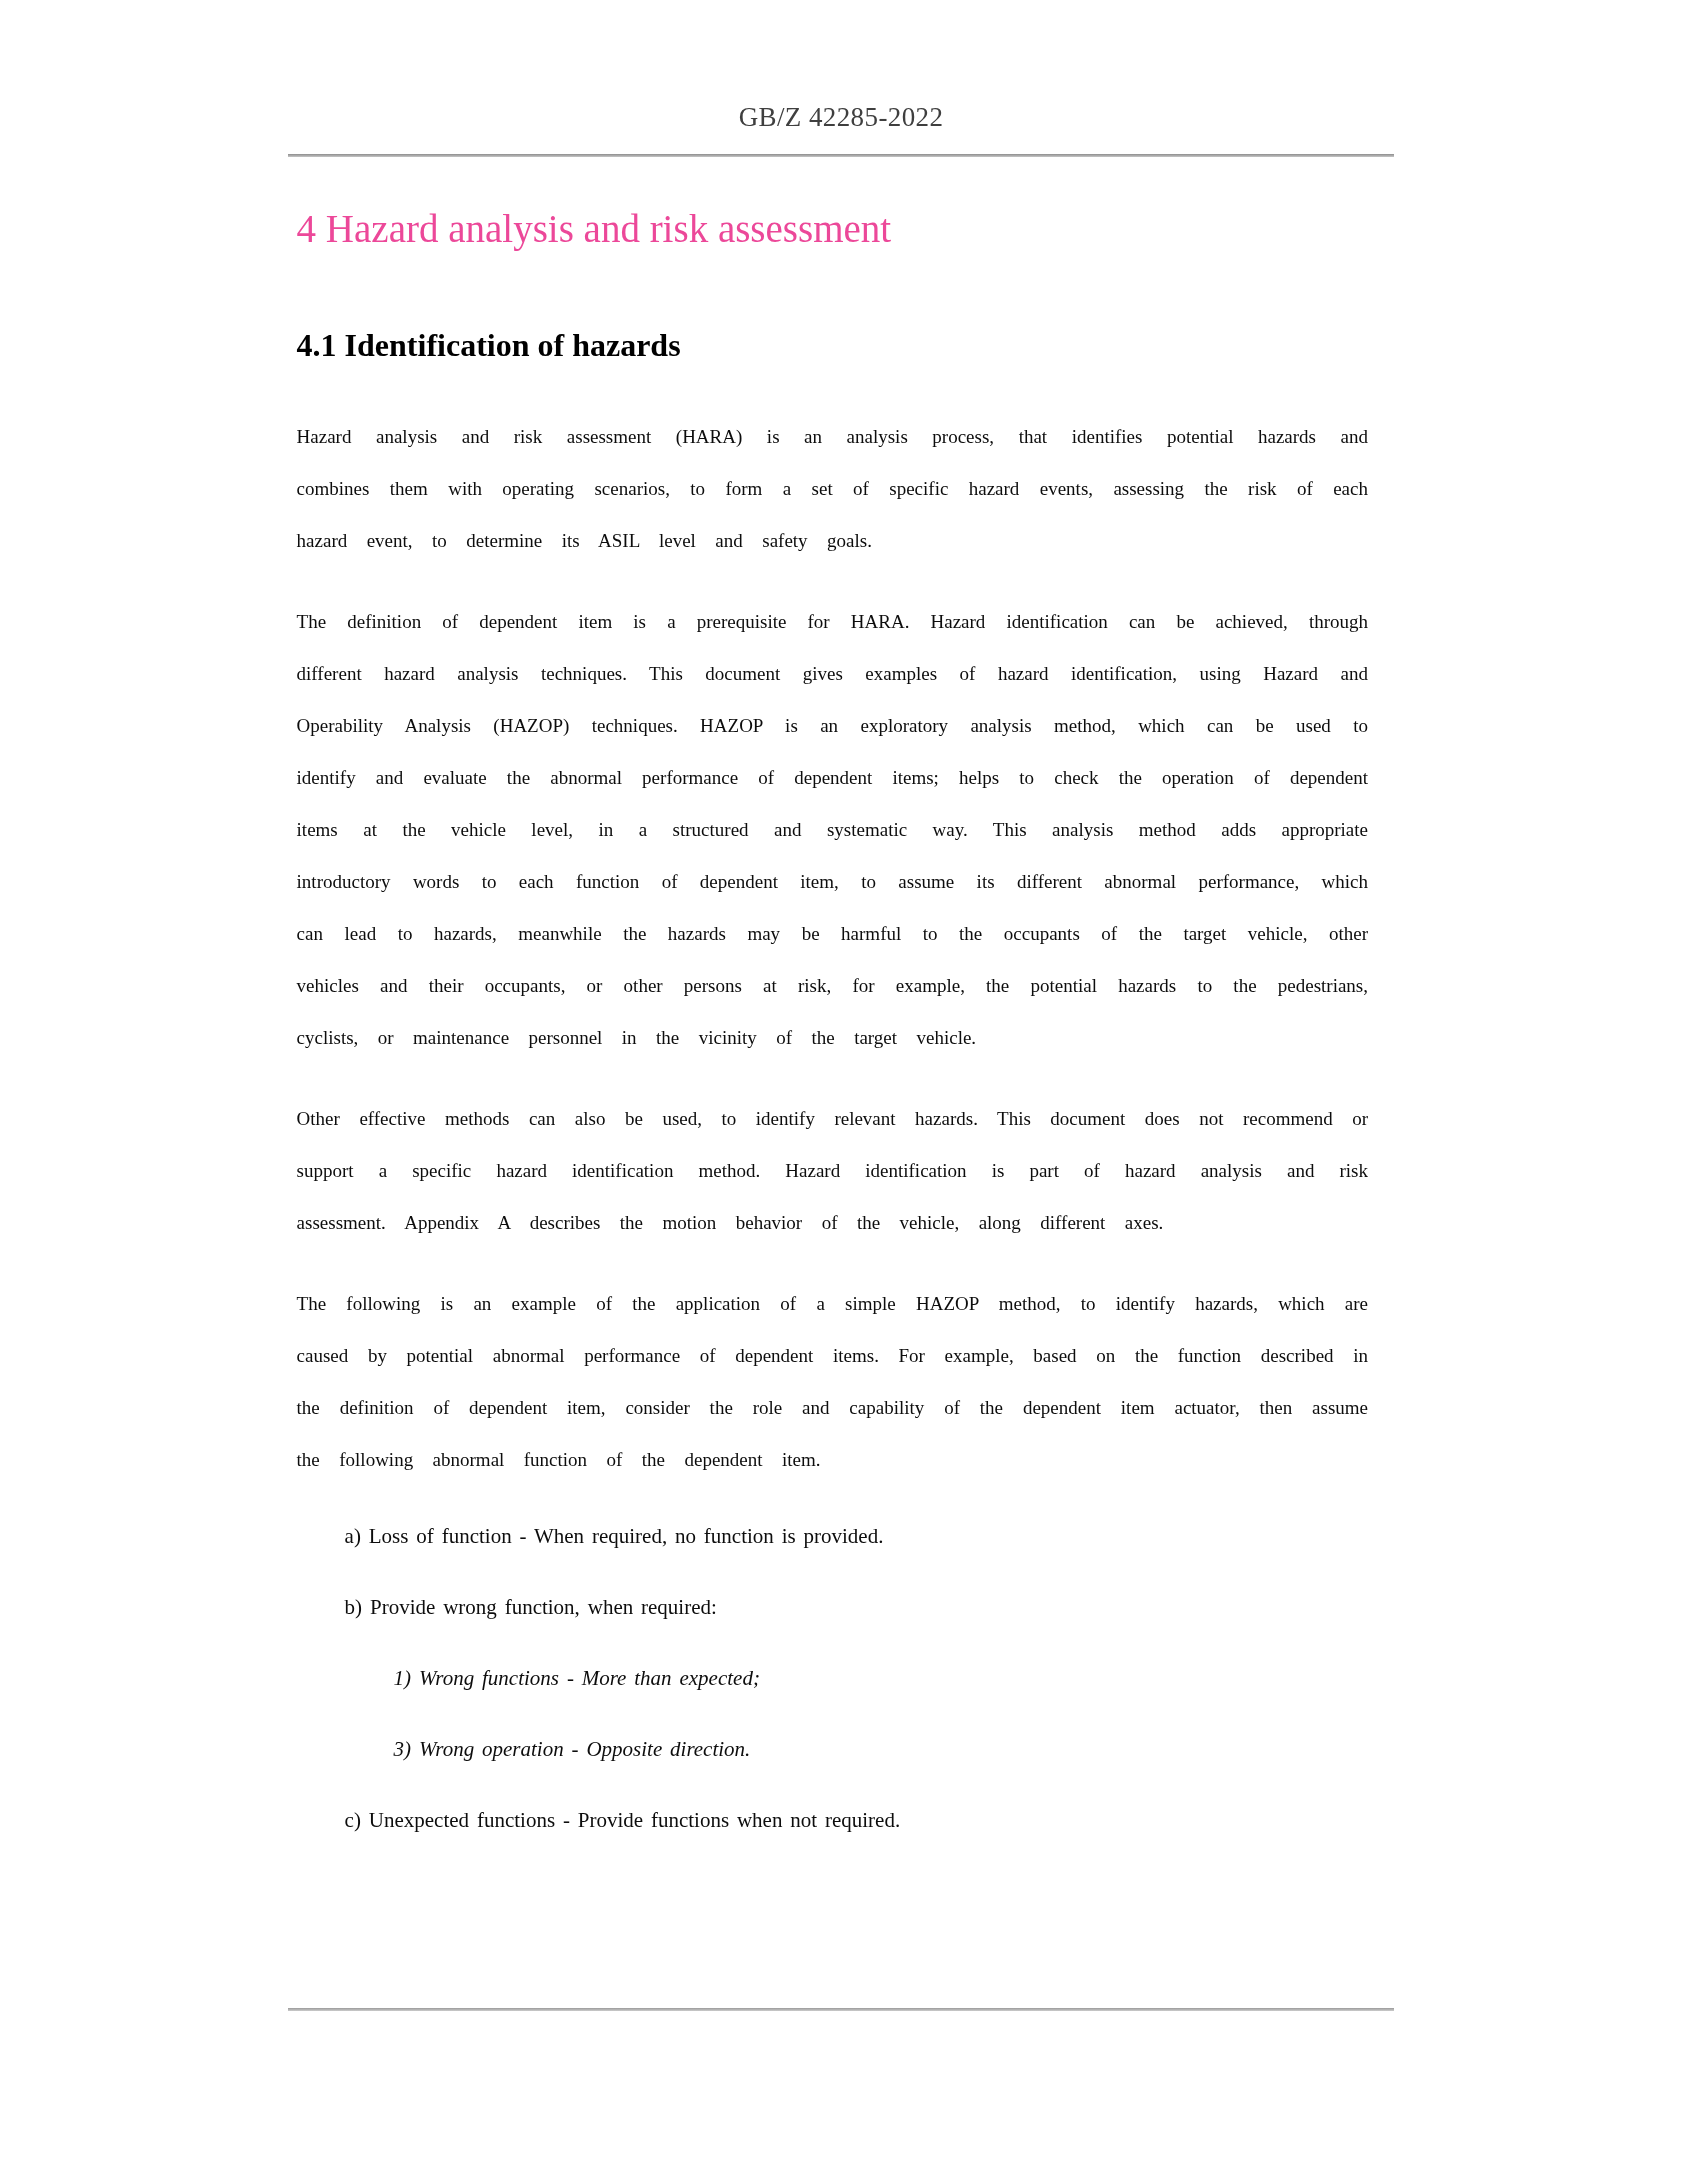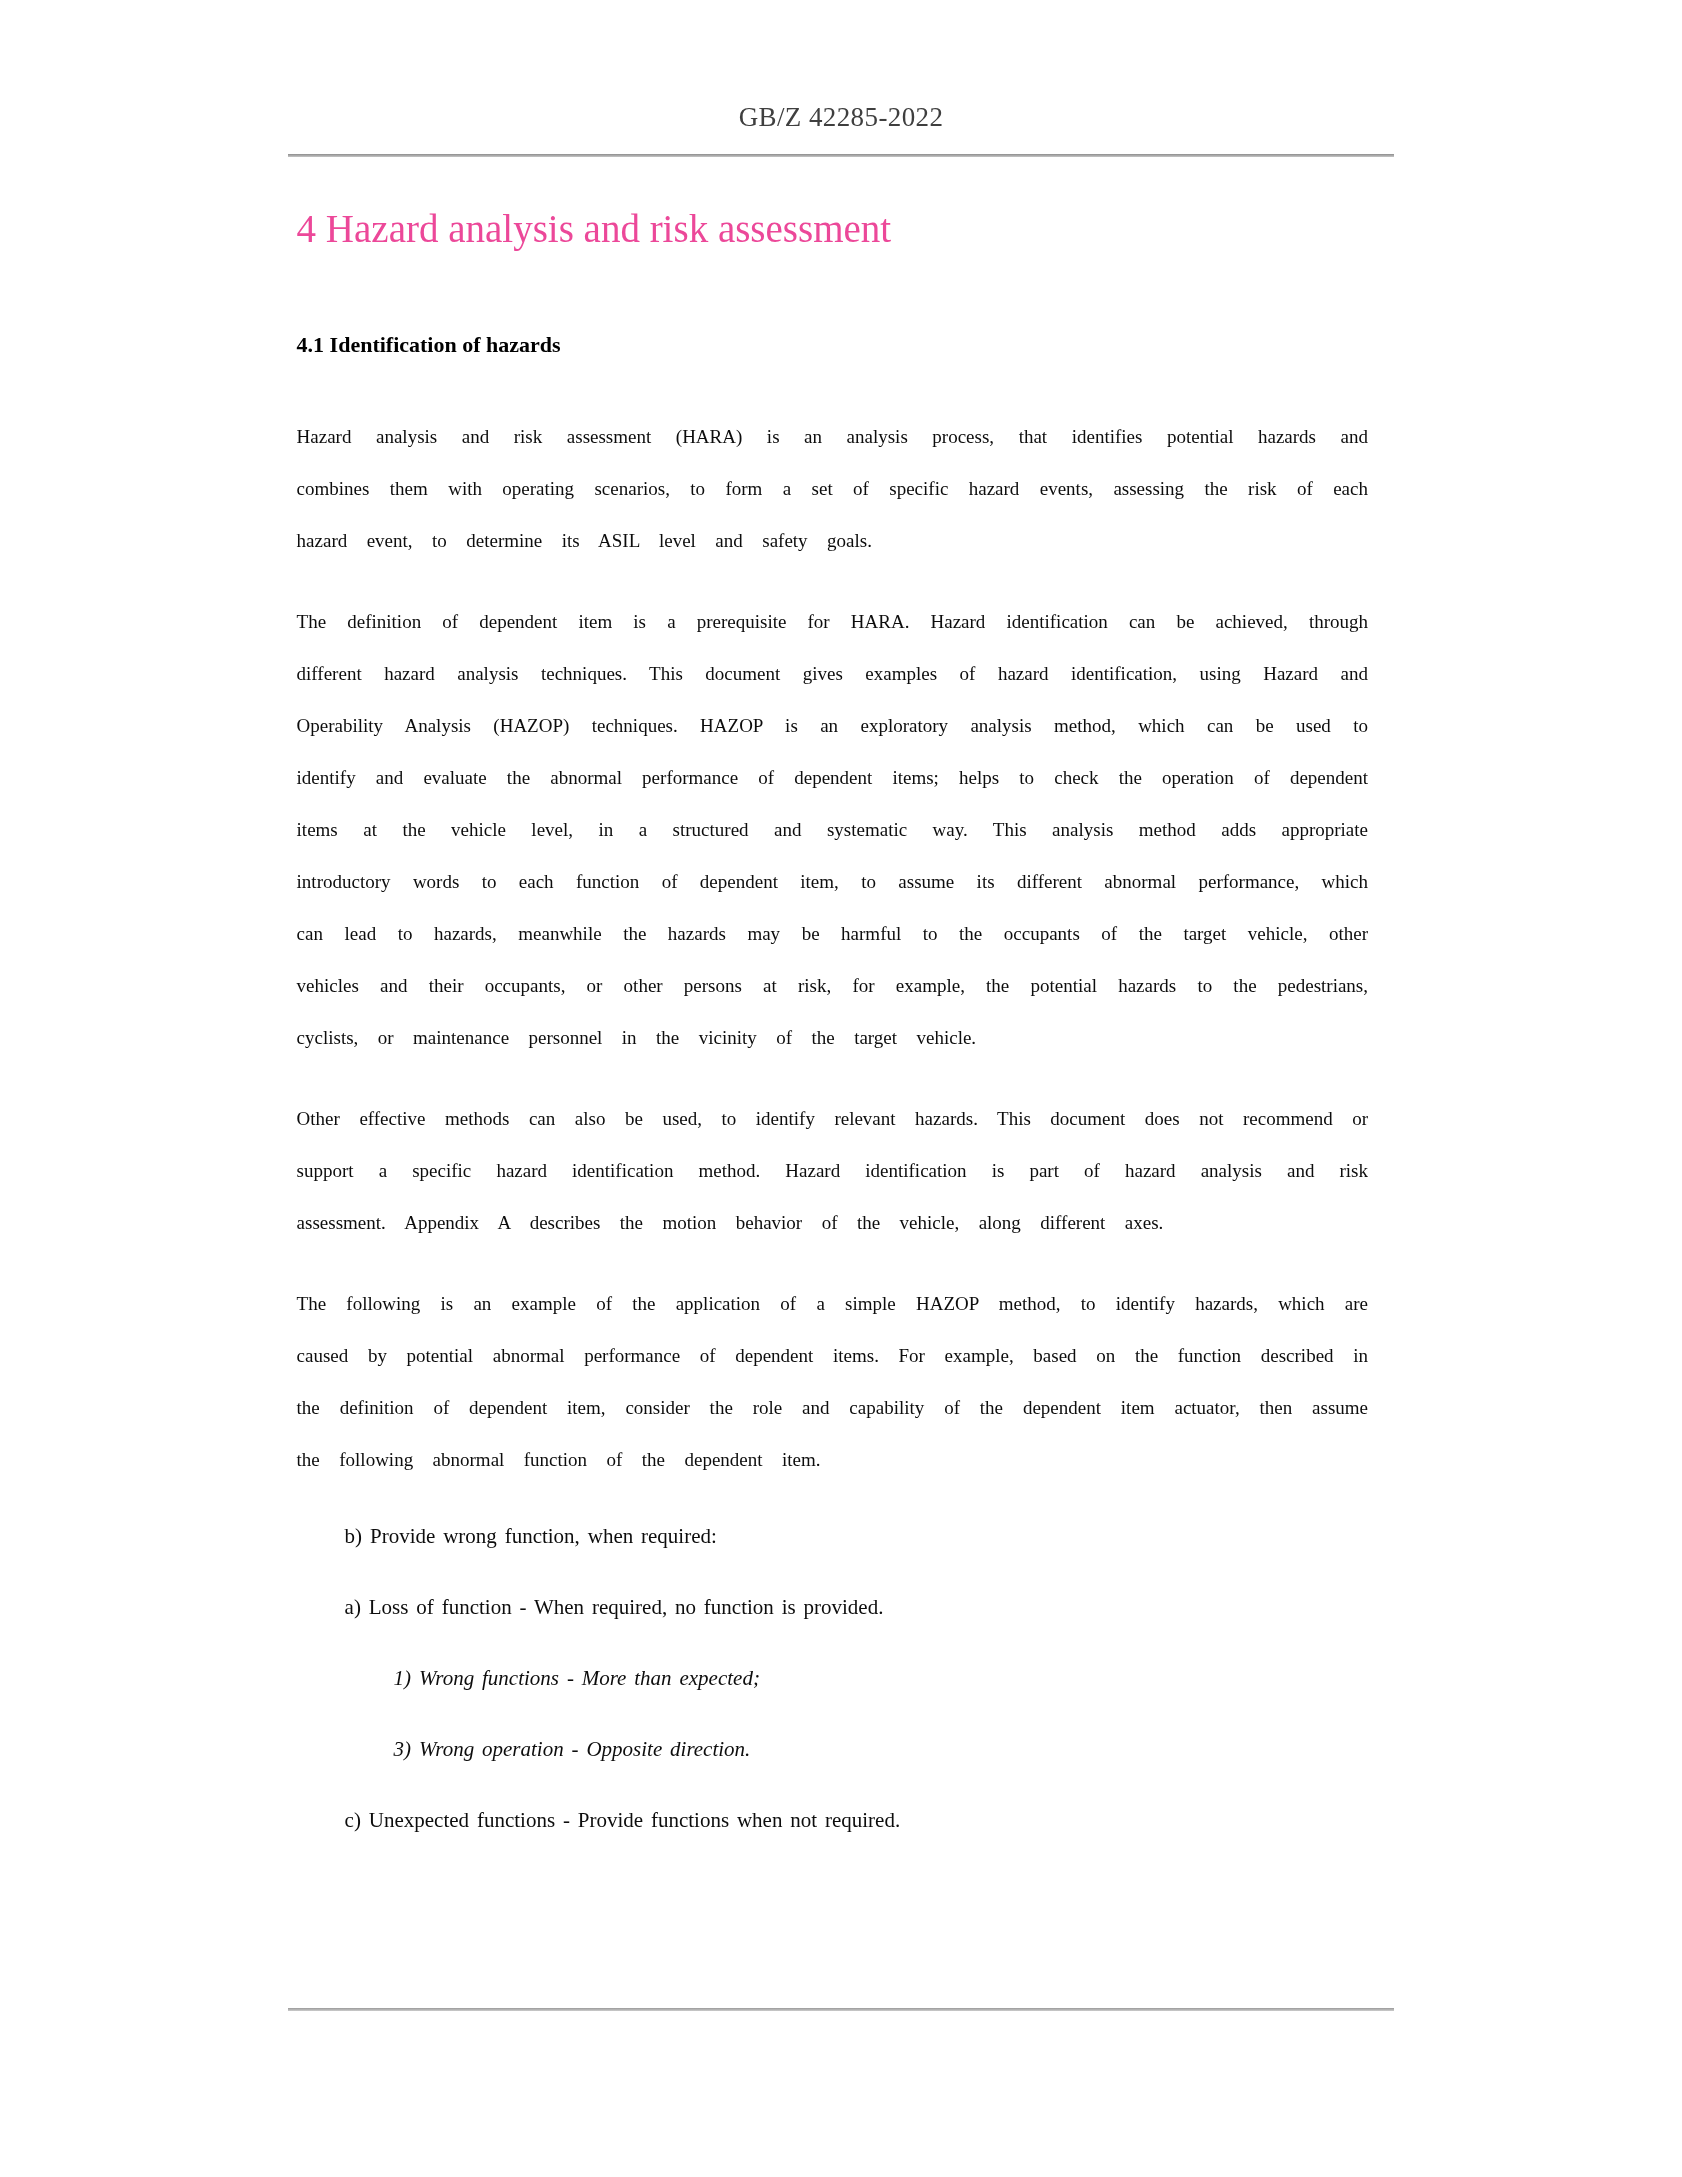--- a/index.html
+++ b/index.html
@@ -40,21 +40,21 @@
   }
   h1.sec {
     margin: 48px 0 0 8.6px;
     font-size: 39px;
     line-height: 48px;
     font-weight: normal;
     color: #ec4899;
   }
   h2.subsec {
     margin: 71px 0 0 8.6px;
-    font-size: 22px;
+    font-size: 32px;
     line-height: 42px;
     font-weight: bold;
     color: #000000;
   }
   p.para {
     margin: 29px 26px 0 8.6px;
     font-size: 19px;
     line-height: 52px;
     text-align: justify;
     word-spacing: 14.7px;
@@ -117,23 +117,23 @@
 
     <h1 class="sec">4 Hazard analysis and risk assessment</h1>
 
     <h2 class="subsec">4.1 Identification of hazards</h2>
 
     <p class="para first">Hazard analysis and risk assessment (HARA) is an analysis process, that identifies potential hazards and combines them with operating scenarios, to form a set of specific hazard events, assessing the risk of each hazard event, to determine its ASIL level and safety goals.</p>
     <p class="para">The definition of dependent item is a prerequisite for HARA. Hazard identification can be achieved, through different hazard analysis techniques. This document gives examples of hazard identification, using Hazard and Operability Analysis (HAZOP) techniques. HAZOP is an exploratory analysis method, which can be used to identify and evaluate the abnormal performance of dependent items; helps to check the operation of dependent items at the vehicle level, in a structured and systematic way. This analysis method adds appropriate introductory words to each function of dependent item, to assume its different abnormal performance, which can lead to hazards, meanwhile the hazards may be harmful to the occupants of the target vehicle, other vehicles and their occupants, or other persons at risk, for example, the potential hazards to the pedestrians, cyclists, or maintenance personnel in the vicinity of the target vehicle.</p>
     <p class="para">Other effective methods can also be used, to identify relevant hazards. This document does not recommend or support a specific hazard identification method. Hazard identification is part of hazard analysis and risk assessment. Appendix A describes the motion behavior of the vehicle, along different axes.</p>
     <p class="para">The following is an example of the application of a simple HAZOP method, to identify hazards, which are caused by potential abnormal performance of dependent items. For example, based on the function described in the definition of dependent item, consider the role and capability of the dependent item actuator, then assume the following abnormal function of the dependent item.</p>
 
+    <div class="list-item lvl1"><span>a)</span><span class="sp"> </span><span>Loss of function - When required, no function is provided.</span></div>
+
     <div class="list-item lvl1"><span>b)</span><span class="sp"> </span><span>Provide wrong function, when required:</span></div>
-
-    <div class="list-item lvl1"><span>a)</span><span class="sp"> </span><span>Loss of function - When required, no function is provided.</span></div>
 
     <div class="list-item lvl2"><span>1)</span><span class="sp"> </span><span>Wrong functions - More than expected;</span></div>
 
 
     <div class="list-item lvl2"><span>3)</span><span class="sp"> </span><span>Wrong operation - Opposite direction.</span></div>
 
     <div class="list-item lvl1"><span>c)</span><span class="sp"> </span><span>Unexpected functions - Provide functions when not required.</span></div>
 
   </div>
 

